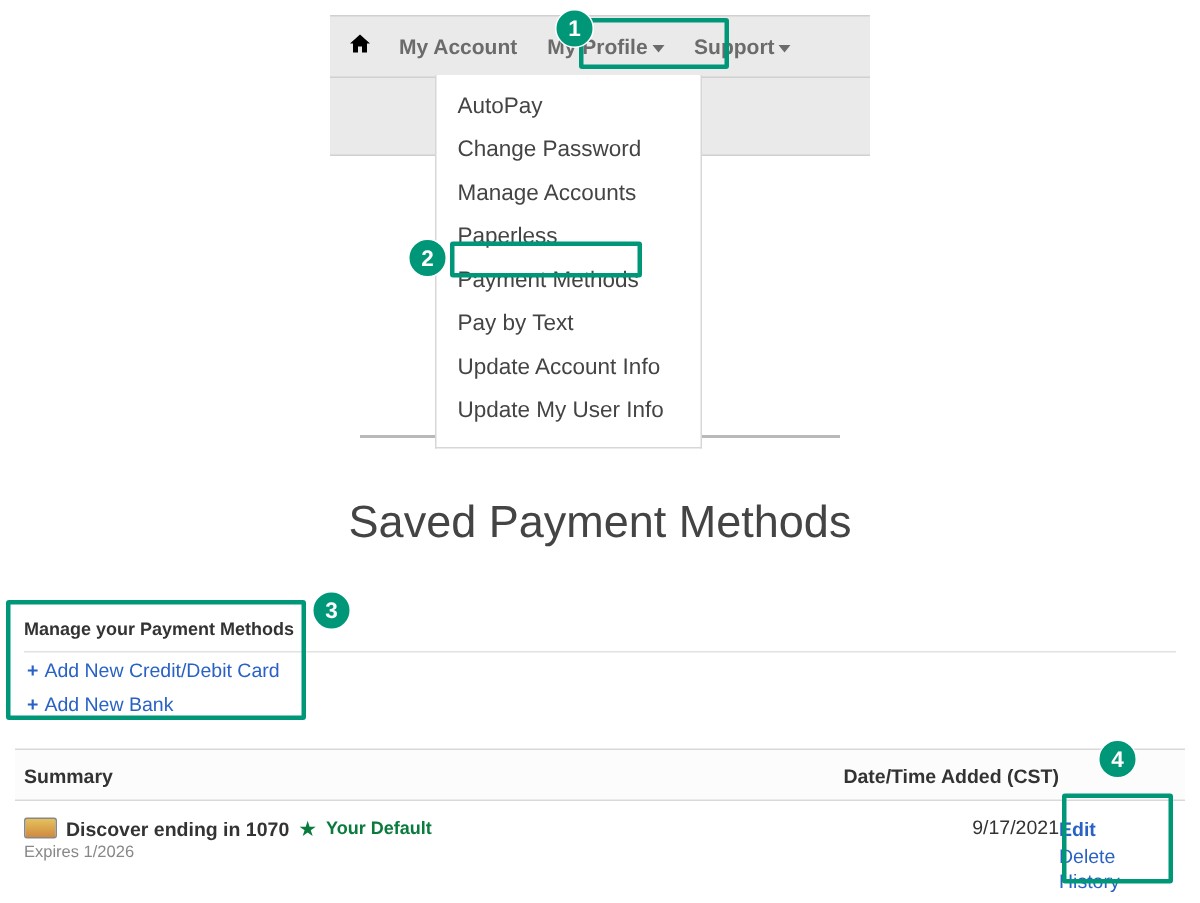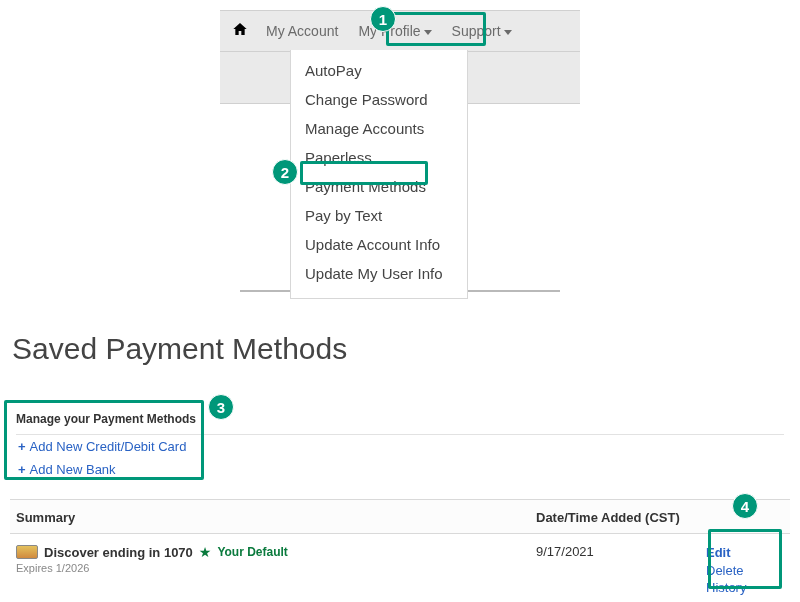--- a/index.html
+++ b/index.html
@@ -9,20 +9,21 @@
   .top-region { padding: 10px 0 0 0; }
   .nav-wrap { position: relative; margin: 0 auto; width: 360px; }
   .navbar {
     height: 42px;
     background: #eaeaea;
     display: flex;
     align-items: center;
     padding-left: 10px;
     border-top: 1px solid #d0d0d0;
     border-bottom: 1px solid #d0d0d0;
+    font-weight: bold;
   }
   .nav-link {
     padding: 0 10px;
     color: #6b6b6b;
     font-size: 14px;
     line-height: 42px;
     cursor: pointer;
   }
   .nav-link .caret-down {
     display: inline-block;
@@ -76,21 +77,21 @@
   }
   .callout-box {
     position: absolute;
     border: 3px solid #009779;
     border-radius: 2px;
     z-index: 4;
     pointer-events: none;
   }
 
   
-  .heading-block { padding: 0 12px; margin-top: 40px; }
+  .heading-block { padding: 0 12px; margin-top: 40px; text-align: center; }
   h1 {
     font-weight: 300;
     font-size: 30px;
     color: #444;
   }
 
   
   .section {
     margin: 40px 10px 0 10px;
     position: relative;
@@ -114,21 +115,21 @@
   .tbl-head {
     display: flex;
     padding: 10px 6px 8px 6px;
     border-top: 1px solid #d9d9d9;
     border-bottom: 1px solid #d9d9d9;
     font-size: 13px;
     font-weight: bold;
     background:#fcfcfc;
   }
   .col-summary { flex: 0 0 520px; }
-  .col-date { flex: 0 0 170px; }
+  .col-date { flex: 0 0 170px; text-align: right; }
   .col-actions { flex: 1 1 auto; }
   .tbl-row {
     display: flex;
     padding: 10px 6px 10px 6px;
     border-bottom: 1px solid #d9d9d9;
     font-size: 13px;
   }
   .card-line { display: flex; align-items: center; gap: 6px; }
   .card-icon {
     width: 22px; height: 14px;

